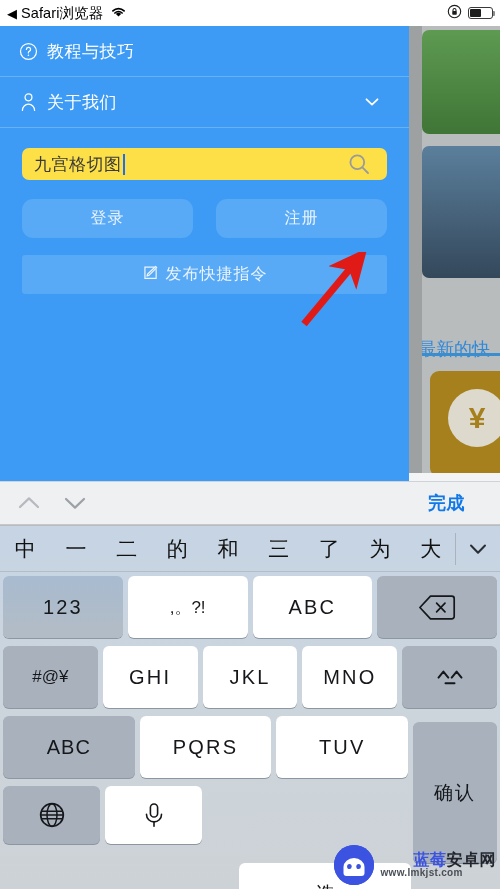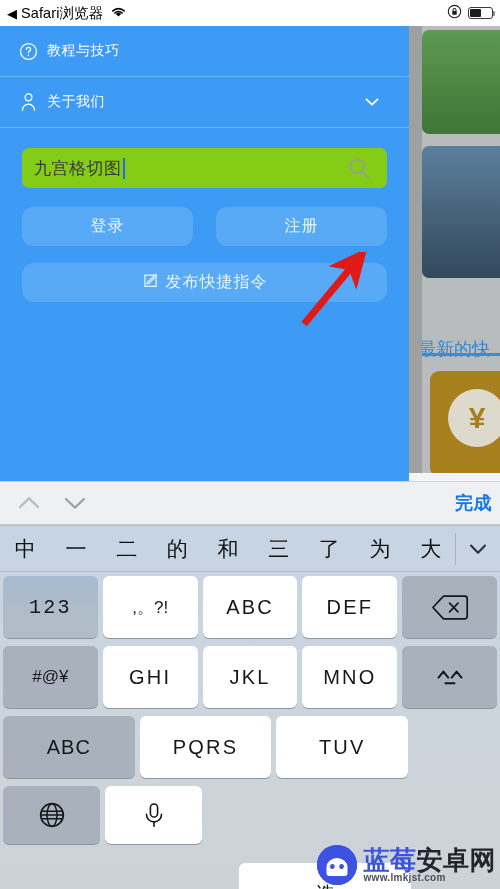--- a/index.html
+++ b/index.html
@@ -90,29 +90,29 @@
   }
   .menu-item {
     position: relative; height: 51px; display: flex; align-items: center;
     padding-left: 18px; gap: 9px; color: #fff;
     border-bottom: 1px solid rgba(255,255,255,.22);
   }
   .menu-item .mi-icon {
     width: 20px; height: 20px; display: flex; align-items: center;
     justify-content: center; flex: 0 0 20px;
   }
-  .menu-item .mi-label { font-size: 14px; letter-spacing: .5px; }
+  .menu-item .mi-label { font-size: 17px; letter-spacing: .5px; }
   .menu-item .mi-chev {
     position: absolute; right: 28px; top: 50%; transform: translateY(-50%);
     width: 18px; height: 18px;
   }
 
   .drawer-body { padding: 20px 22px 0 22px; }
   .searchbox {
-    position: relative; height: 40px; background: #84cc16; border-radius: 7px;
+    position: relative; height: 32px; background: #fde047; border-radius: 7px;
     display: flex; align-items: center; padding: 0 12px;
   }
   .searchbox .val {
     font-size: 17px; color: #3a3a3a; letter-spacing: .5px; white-space: nowrap;
   }
   .caret {
     display: inline-block; width: 2px; height: 21px; background: #1f6df0;
     vertical-align: -4px; margin-left: 1px;
   }
   .search-ico {
@@ -122,41 +122,41 @@
 
   .btn-row { display: flex; gap: 23px; margin-top: 19px; }
   .pill {
     flex: 1; height: 39px; background: rgba(255,255,255,.14);
     border-radius: 11px; color: #eaf4ff; font-size: 16px;
     display: flex; align-items: center; justify-content: center;
     letter-spacing: 1px;
   }
   .pill-wide {
     margin-top: 17px; height: 39px; background: rgba(255,255,255,.14);
-    border-radius: 12px; color: #eaf4ff; font-size: 16px;
+    border-radius: 3px; color: #eaf4ff; font-size: 16px;
     display: flex; align-items: center; justify-content: center; gap: 7px;
     letter-spacing: 1px;
   }
 
   
   .arrow-anno {
     position: absolute; left: 296px; top: 252px; width: 80px; height: 78px;
     z-index: 40; pointer-events: none;
   }
 
   
   .acc-bar {
     position: absolute; top: 481px; left: 0; width: 500px; height: 44px;
     background: #eef0f2; border-top: 1px solid #cfd2d6;
     border-bottom: 1px solid #c4c7cc;
     display: flex; align-items: center; z-index: 50;
   }
   .acc-chev { width: 34px; height: 34px; margin-left: 12px; }
   .acc-done {
-    margin-left: auto; margin-right: 8px; color: #1278e8;
+    margin-left: auto; margin-right: 35px; color: #1278e8;
     font-size: 18px; font-weight: 700; letter-spacing: .5px;
   }
 
   
   .keyboard {
     position: absolute; top: 526px; left: 0; width: 500px; height: 363px;
     background: linear-gradient(180deg, #c6d4e4 0%, #ccd5dd 45%, #cdd2d6 100%);
     z-index: 50;
   }
   .cand-bar {
@@ -178,21 +178,21 @@
 
   .krow { display: flex; padding: 4px 3px; gap: 5px; height: 70px; }
   .key {
     flex: 1; border-radius: 6px; display: flex;
     align-items: center; justify-content: center;
     font-size: 20px; color: #15171a; letter-spacing: 2.2px;
     box-shadow: 0 1px 0 rgba(90,100,115,.55);
   }
   .key.light { background: #ffffff; }
   .key.dark  { background: #a9b2bc; letter-spacing: 1px; }
-  .key.dark-top { background: linear-gradient(180deg,#a8bbd0,#b3bcc5); font-family: Liberation Mono, monospace; }
+  .key.dark-top { background: linear-gradient(180deg,#a8bbd0,#b3bcc5); }
   .key.small { font-size: 17px; letter-spacing: 0; }
 
   
   .kb-grid { position: relative; }
   .enter-key {
     position: absolute; right: 3px; top: 150px; width: 84px; height: 141px;
     background: #a9b2bc; border-radius: 6px;
     display: flex; align-items: center; justify-content: center;
     font-size: 19px; color: #15171a; letter-spacing: 2px;
     box-shadow: 0 1px 0 rgba(90,100,115,.55);
@@ -212,21 +212,21 @@
   
   .watermark {
     position: absolute; right: 4px; bottom: 4px; z-index: 70;
     display: flex; align-items: center; gap: 7px;
   }
   .wm-logo {
     width: 40px; height: 40px; border-radius: 50%; background: #3b53e0;
     position: relative; flex: 0 0 40px;
   }
   .wm-text { display: flex; flex-direction: column; line-height: 1; }
-  .wm-cn { font-size: 26px; font-weight: 900; letter-spacing: .5px; }
+  .wm-cn { font-size: 16px; font-weight: 900; letter-spacing: .5px; margin-left: 33px; }
   .wm-cn .b { color: #3b53e0; }
   .wm-cn .d { color: #22252b; }
   .wm-url { font-size: 10px; color: #4a4f57; letter-spacing: .3px; margin-top: 0; font-weight: 700; }
 </style>
 </head>
 <body>
 
 <div id="screen">
 
   <div class="statusbar">
@@ -377,21 +377,20 @@
         </svg>
       </div>
     </div>
 
     <div class="kb-grid">
 
       <div class="krow">
         <div class="key dark-top">123</div>
         <div class="key light small">,。?!</div>
         <div class="key light">ABC</div>
-        <div class="key light">DEF</div>
         <div class="key dark">
           <svg width="38" height="27" viewBox="0 0 38 27">
             <path d="M12.5 2.2h21.3a2.4 2.4 0 0 1 2.4 2.4v17.8a2.4 2.4 0 0 1-2.4 2.4H12.5L1.9 13.5z" fill="none" stroke="#15171a" stroke-width="1.7" stroke-linejoin="round"></path>
             <path d="M18.6 9.2 27 17.8M27 9.2 18.6 17.8" stroke="#15171a" stroke-width="1.7" stroke-linecap="round"></path>
           </svg>
         </div>
       </div>
 
       <div class="krow">
         <div class="key dark small">#@¥</div>
@@ -425,20 +424,21 @@
           <svg width="26" height="28" viewBox="0 0 26 28">
             <rect x="9.4" y="3" width="7.2" height="13" rx="3.6" fill="none" stroke="#15171a" stroke-width="1.6"></rect>
             <path d="M5.5 13.4a7.5 7.5 0 0 0 15 0" fill="none" stroke="#15171a" stroke-width="1.6" stroke-linecap="round"></path>
             <path d="M13 21v4.2" stroke="#15171a" stroke-width="1.6" stroke-linecap="round"></path>
           </svg>
         </div>
         <div class="spacer-space"></div>
         <div class="spacer-enter"></div>
       </div>
 
+      <div class="enter-key">确认</div>
       <div class="space-key">选</div>
 
     </div>
   </div>
 
   <div class="watermark">
     <div class="wm-logo">
       <svg width="40" height="40" viewBox="0 0 40 40">
         <circle cx="20" cy="20" r="20" fill="#3b53e0"></circle>
         <path d="M12.5 13.5 10 7.5l4.2 4.4M27.5 13.5 30 7.5l-4.2 4.4" fill="#3b53e0" stroke="#3b53e0" stroke-width="2.4" stroke-linejoin="round"></path>

